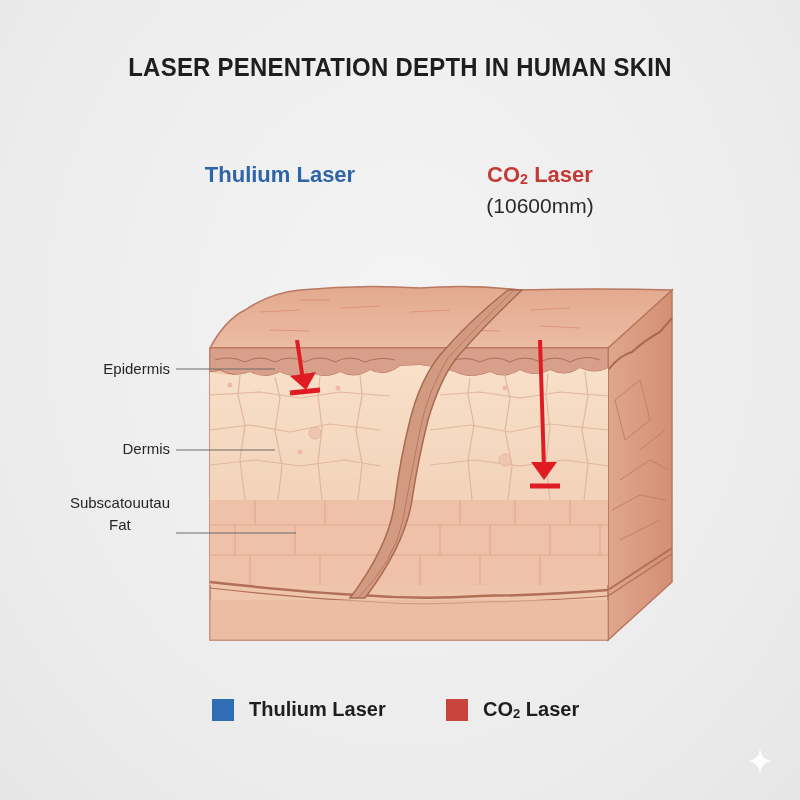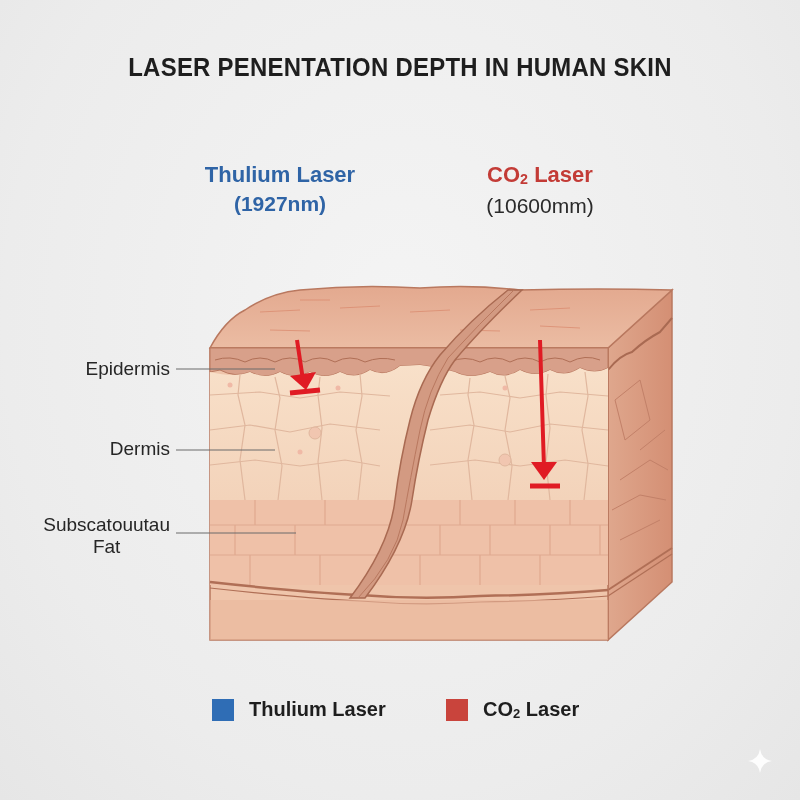--- a/index.html
+++ b/index.html
@@ -15,42 +15,41 @@
     transform: scaleX(0.92);
   }
   .laser-head { position:absolute; text-align:center; font-weight:bold; }
   .laser-head .name { font-size:22px; }
   .laser-head .wl { font-size:21px; margin-top:4px; }
   #thulium-head { left:180px; width:200px; top:162px; color:#2f64a6; }
   #co2-head { left:455px; width:170px; top:162px; }
   #co2-head .name { color:#c33b36; }
   #co2-head .wl { color:#2a2a2a; font-weight:normal;margin-top:6px; }
   .layer-label {
-    position:absolute; right:630px; font-size:19px; color:#262626; text-align:center;
+    position:absolute; right:630px; font-size:15px; color:#262626; text-align:center;
     white-space:nowrap; line-height:22px;
   }
   #lbl-epi { top:358px; }
   #lbl-derm { top:438px; }
-  #lbl-fat { top:514px; }
+  #lbl-fat { top:492px; }
   svg.diagram { position:absolute; left:0; top:0; }
   .legend { position:absolute; top:698px; display:flex; align-items:center; font-size:20px; color:#1e1e1e; font-weight:bold; }
   .legend .sw { width:22px; height:22px; margin-right:15px; }
   #leg-thulium { left:212px; }
   #leg-co2 { left:446px; }
   sub { font-size:0.65em; vertical-align:-0.15em; }
   .sparkle { position:absolute; left:747px; top:748px; width:26px; height:26px; }
 </style>
 </head>
 <body>
 
 <div class="title">LASER PENENTATION DEPTH IN HUMAN SKIN</div>
 
 <div class="laser-head" id="thulium-head">
   <div class="name">Thulium Laser</div>
-  <div class="wl">(1927nm)</div>
 </div>
 
 <div class="laser-head" id="co2-head">
   <div class="name"><span>CO</span><sub>2</sub><span> Laser</span></div>
   <div class="wl">(10600mm)</div>
 </div>
 
 <svg class="diagram" width="800" height="800" viewBox="0 0 800 800">
   <defs>
     <linearGradient id="topG" x1="0" y1="0" x2="0" y2="1">

